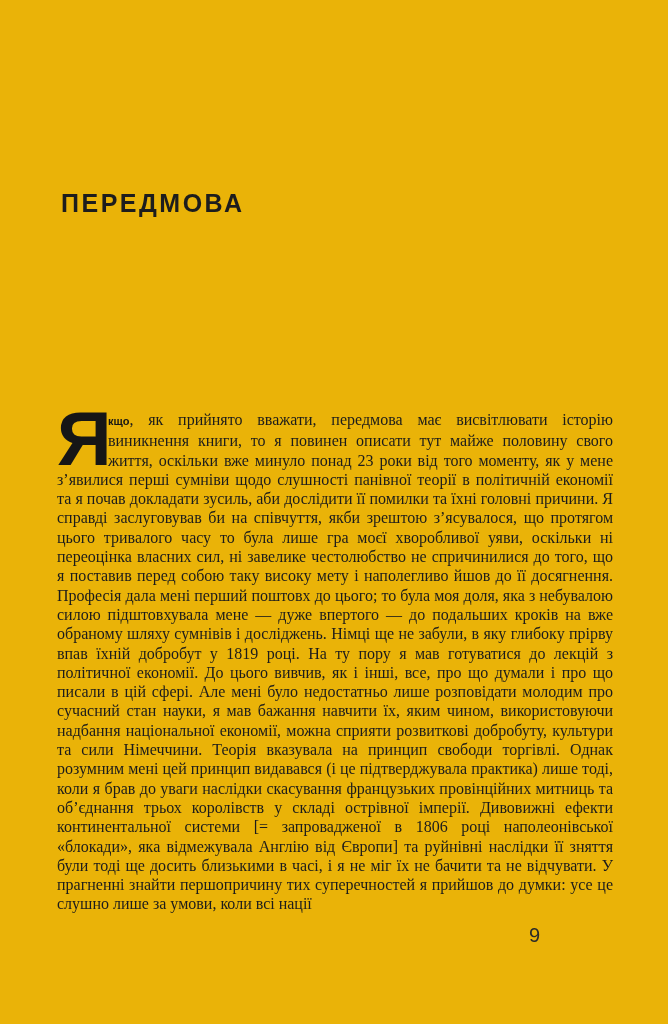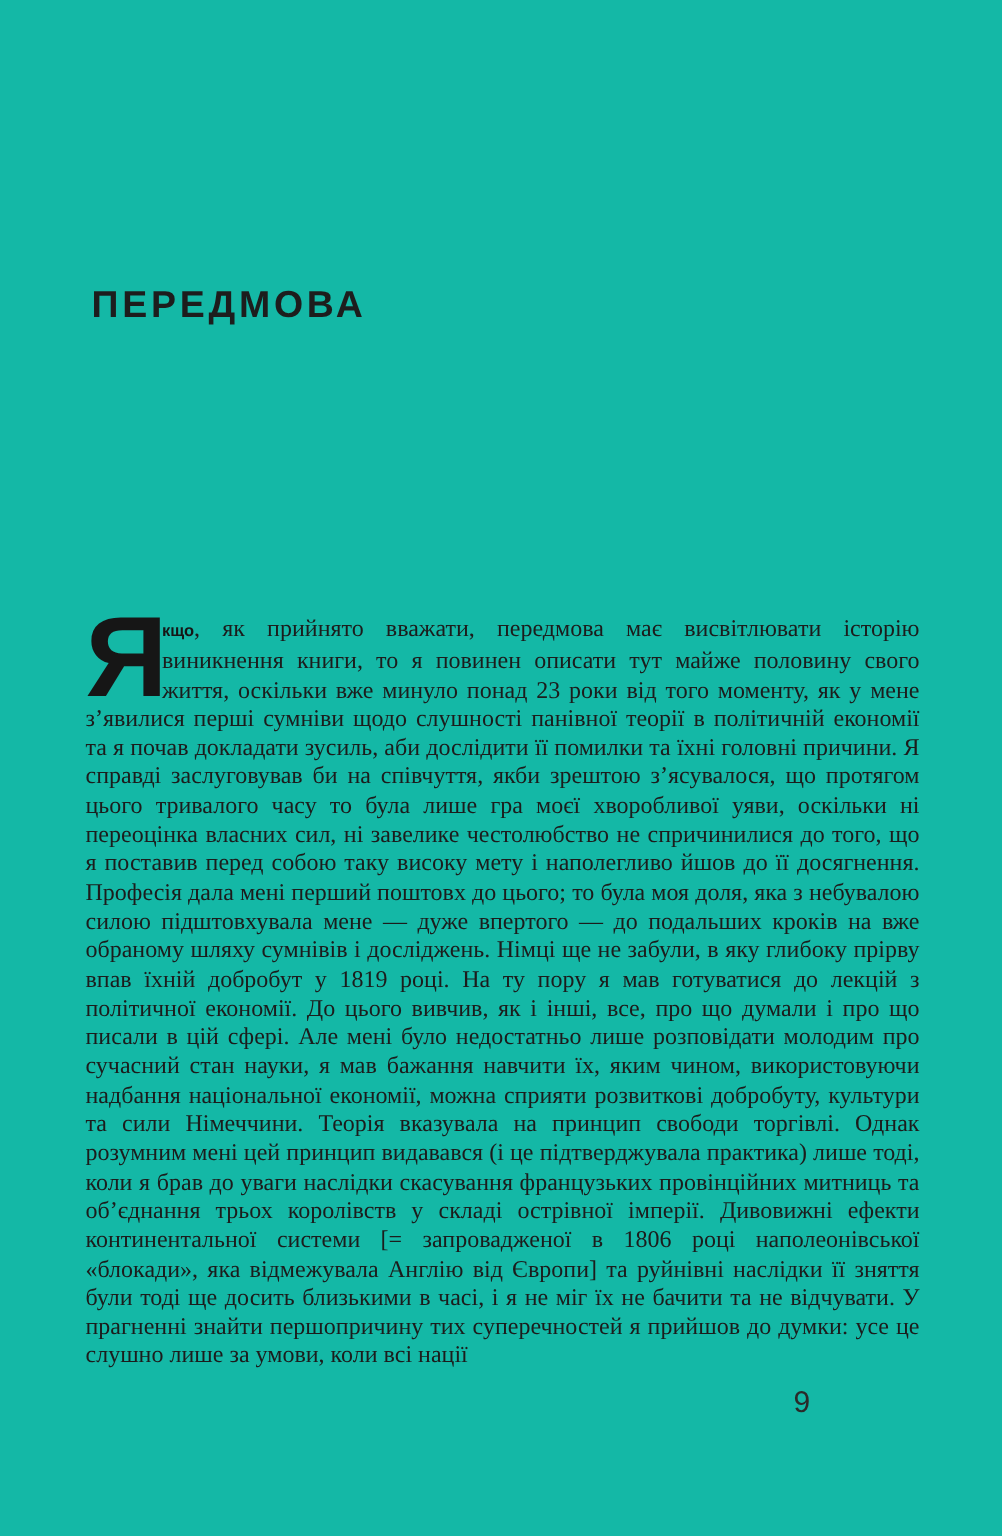--- a/index.html
+++ b/index.html
@@ -5,21 +5,21 @@
   html, body {
     margin: 0;
     padding: 0;
     background: #e8e8e8;
   }
   .page {
     position: relative;
     width: 668px;
     height: 1024px;
     margin: 0 auto;
-    background: #14b8a6;
+    background: #eab308;
     overflow: hidden;
     font-family: "Liberation Serif", serif;
     color: #1c1c1c;
   }
   .chapter-heading {
     position: absolute;
     left: 61px;
     top: 189px;
     margin: 0;
     font-family: "Liberation Sans", sans-serif;

